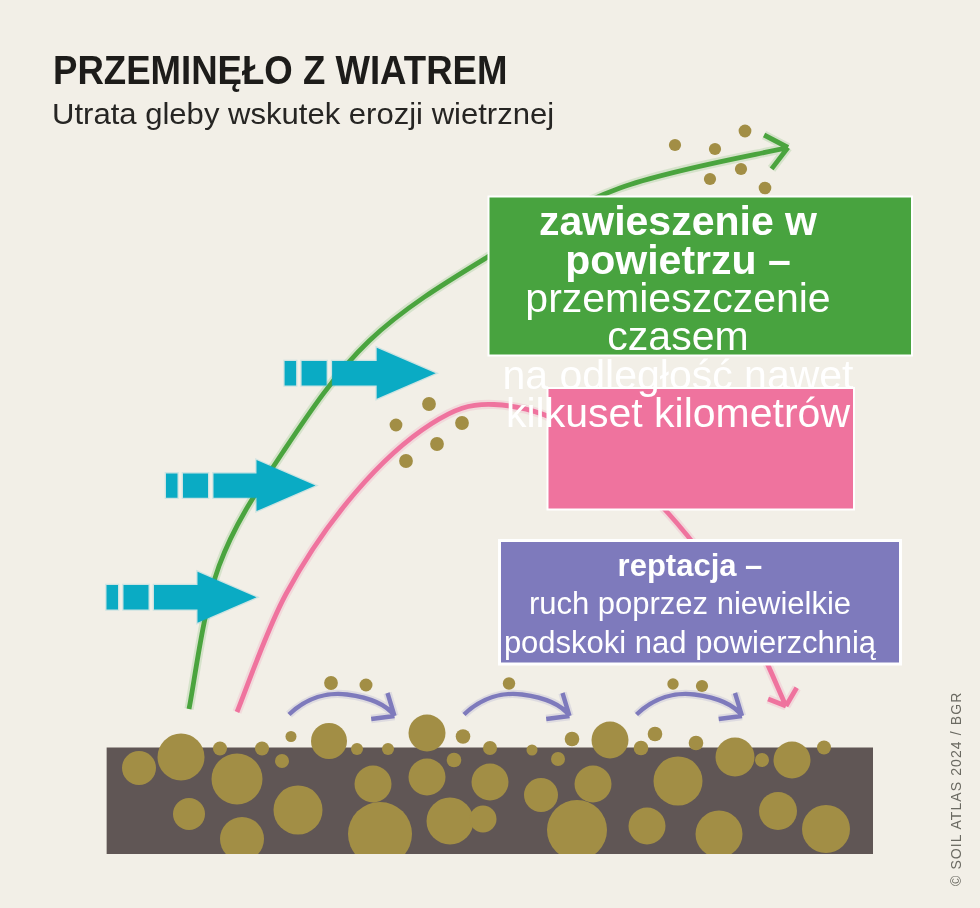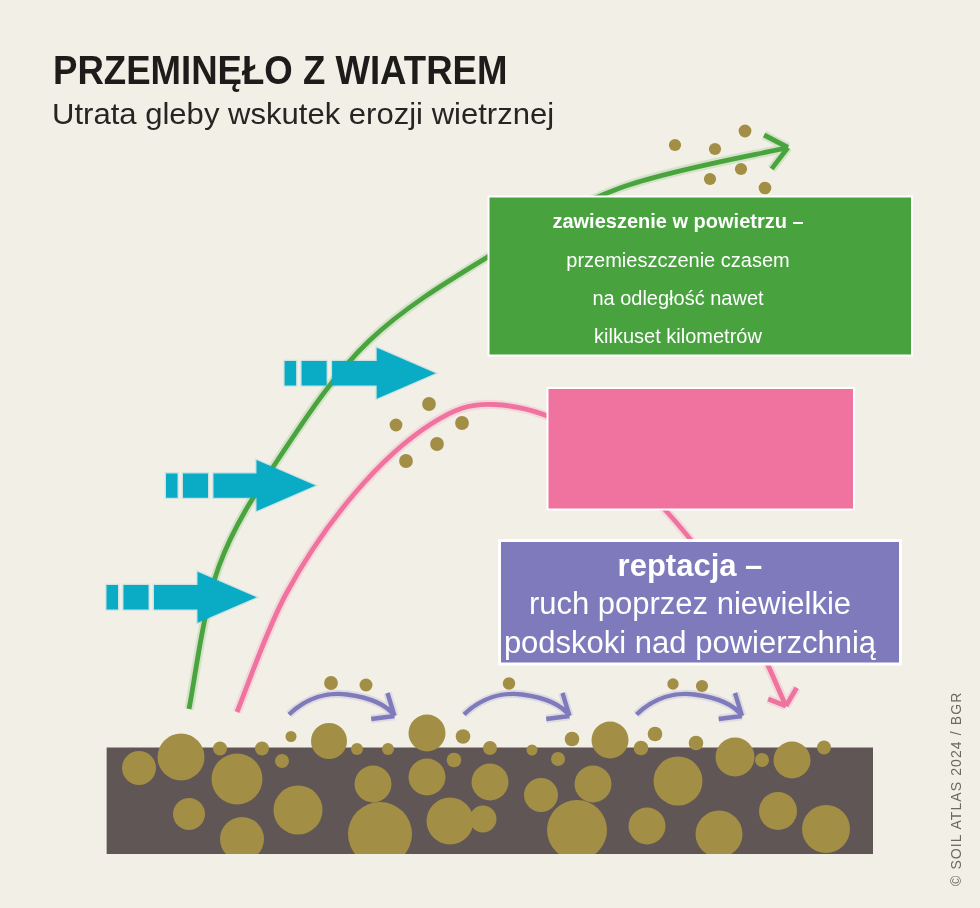--- a/index.html
+++ b/index.html
@@ -129,19 +129,19 @@
     <rect x="498" y="539" width="404" height="126.5" fill="#ffffff"></rect>
     <rect x="501" y="542" width="398" height="120.5" fill="#7e7abc"></rect>
   </g>
 
   <text transform="translate(960.5,886) rotate(-90)" x="0" y="0" font-size="14" letter-spacing="1.1" fill="#6b6a62" font-family="Liberation Sans, sans-serif">© SOIL ATLAS 2024 / BGR</text>
 </svg>
 
 <div class="title">PRZEMINĘŁO Z WIATREM</div>
 <div class="subtitle">Utrata gleby wskutek erozji wietrznej</div>
 
-<div class="txt" style="left:487.5px;top:202.4px;width:381px;font-size:20px;line-height:38.3px;">
+<div class="txt" style="left:487.5px;top:202.4px;width:381px;font-size:41px;line-height:38.3px;">
   <span class="b">zawieszenie w powietrzu –</span><br>przemieszczenie czasem<br>na odległość nawet<br>kilkuset kilometrów
 </div>
 <div class="txt" style="left:498px;top:547.2px;width:384px;font-size:31px;line-height:38.3px;">
   <span class="b">reptacja –</span><br>ruch poprzez niewielkie<br>podskoki nad powierzchnią
 </div>
 </div>
 
 </body></html>

